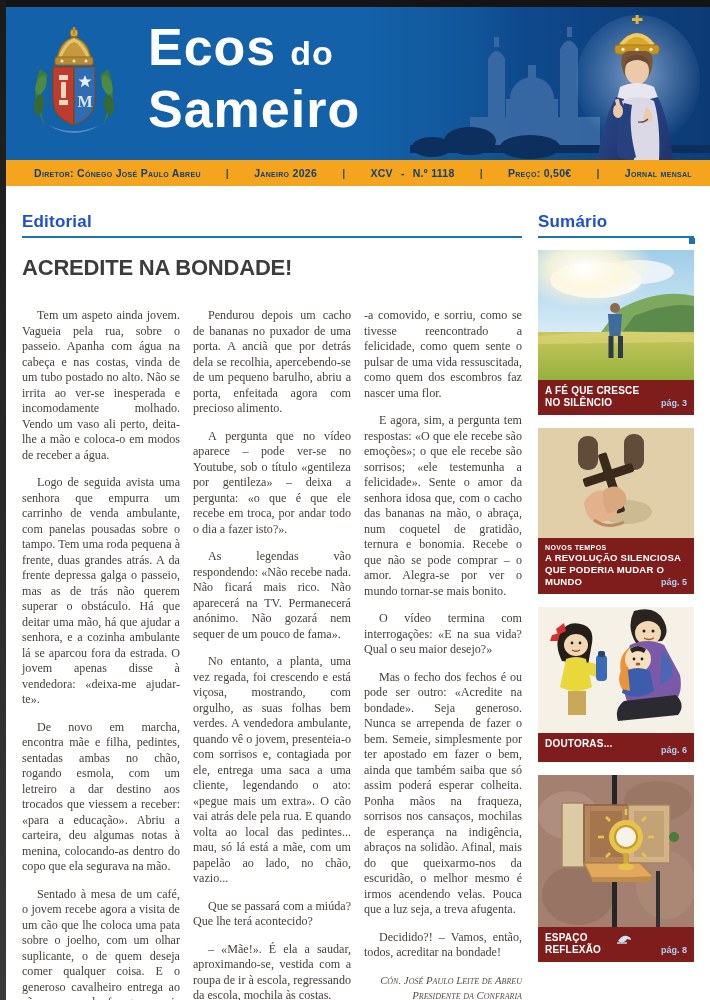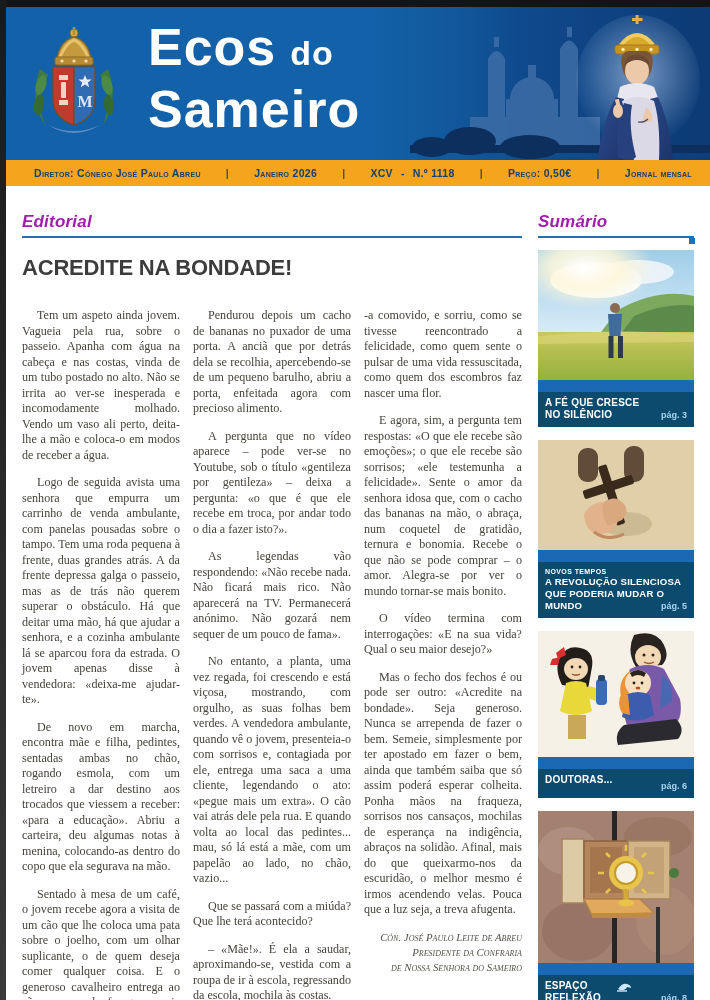--- a/index.html
+++ b/index.html
@@ -24,40 +24,40 @@
            font-variant:small-caps;font-weight:bold;font-size:10.5px;color:#16406e;letter-spacing:.3px;}
   .infobar .seg{white-space:nowrap;}
   .infobar .sep{color:#16406e;opacity:.85;}
   .vnum{display:flex;gap:8px;}
 
   
   .main{position:absolute;left:22px;top:212px;width:672px;display:flex;gap:16px;}
   .left-col{width:500px;}
   .sidebar{width:156px;}
 
-  .section-head{color:#a21caf;font-weight:bold;font-size:17px;letter-spacing:.2px;font-style:italic;}
+  .section-head{color:#1d4ed8;font-weight:bold;font-size:17px;letter-spacing:.2px;}
   .rule{position:relative;height:2px;background:#1d71b8;margin-top:4px;}
   .rule .dot{position:absolute;right:-1px;top:2px;width:6px;height:6px;background:#1d71b8;}
 
   .headline{font-size:22px;font-weight:bold;color:#3c3c3c;letter-spacing:-.2px;margin:17px 0 15px 0;}
 
   .article{display:flex;gap:13px;}
   .article .col{flex:1;text-align:justify;font-family:"Liberation Serif",serif;
                 font-size:12.1px;line-height:15.5px;color:#45423a;hyphens:auto;}
   .article p{margin:12px 0 4px 0;text-indent:15px;}
   .article p.cont{text-indent:0;}
   .signature{margin-top:12px;text-align:right;font-family:"Liberation Serif",serif;
              font-style:italic;font-variant:small-caps;font-size:10.8px;line-height:1.4;color:#55514a;}
   .signature .auth{display:block;}
 
   
   .cards{display:flex;flex-direction:column;gap:13px;margin-top:12px;}
   .card{width:156px;background:#1b69b4;}
   .card .img{display:block;width:156px;}
-  .caption{position:relative;background:#0c4a6e;color:#fff;padding:5px 7px 6px 7px;min-height:18px;margin-top:12px;}
+  .caption{position:relative;background:#7f1d1d;color:#fff;padding:5px 7px 6px 7px;min-height:18px;}
   .kicker{font-size:7px;font-weight:bold;letter-spacing:.4px;line-height:9px;}
   .kicker:empty{display:none;}
   .cap-title{font-size:10px;font-weight:bold;line-height:12px;letter-spacing:.2px;}
   .c1 .cap-title{max-width:104px;}
   .c2 .cap-title{max-width:140px;font-size:9.6px;}
   .c4 .cap-title{max-width:72px;}
   .pag{position:absolute;right:7px;bottom:7px;font-size:9px;font-weight:bold;color:#a9d3f2;}
   .refl-icon{position:absolute;left:78px;top:6px;}
 </style>
 </head>
@@ -199,20 +199,21 @@
           <p>No entanto, a planta, uma vez regada, foi crescendo e está viçosa, mostrando, com orgulho, as suas folhas bem verdes. A vendedora ambulante, quando vê o jovem, presenteia-o com sorrisos e, contagiada por ele, entrega uma saca a uma cliente, legendando o ato: «pegue mais um extra». O cão vai atrás dele pela rua. E quando volta ao local das pedintes... mau, só lá está a mãe, com um papelão ao lado, no chão, vazio...</p>
           <p>Que se passará com a miúda? Que lhe terá acontecido?</p>
           <p>– «Mãe!». É ela a saudar, aproximando-se, vestida com a roupa de ir à escola, regressando da escola, mochila às costas.</p>
           <p>Ao ver o bondoso jovem, a miúda parou, o jovem olhou-</p>
         </div>
         <div class="col">
           <p class="cont">-a comovido, e sorriu, como se tivesse reencontrado a felicidade, como quem sente o pulsar de uma vida ressuscitada, como quem dos escombros faz nascer uma flor.</p>
           <p>E agora, sim, a pergunta tem respostas: «O que ele recebe são emoções»; o que ele recebe são sorrisos; «ele testemunha a felicidade». Sente o amor da senhora idosa que, com o cacho das bananas na mão, o abraça, num coquetel de gratidão, ternura e bonomia. Recebe o que não se pode comprar – o amor. Alegra-se por ver o mundo tornar-se mais bonito.</p>
           <p>O vídeo termina com interrogações: «E na sua vida? Qual o seu maior desejo?»</p>
           <p>Mas o fecho dos fechos é ou pode ser outro: «Acredite na bondade». Seja generoso. Nunca se arrependa de fazer o bem. Semeie, simplesmente por ter apostado em fazer o bem, ainda que também saiba que só assim poderá esperar colheita. Ponha mãos na fraqueza, sorrisos nos cansaços, mochilas de esperança na indigência, abraços na solidão. Afinal, mais do que queixarmo-nos da escuridão, o melhor mesmo é irmos acendendo velas. Pouca que a luz seja, a treva afugenta.</p>
+          <p>Decidido?! – Vamos, então, todos, acreditar na bondade!</p>
           <div class="signature">
             <span class="auth">Cón. José Paulo Leite de Abreu</span>
             <span class="auth">Presidente da Confraria</span>
             <span class="auth">de Nossa Senhora do Sameiro</span>
           </div>
         </div>
       </div>
     </section>
 
     <aside class="sidebar">

